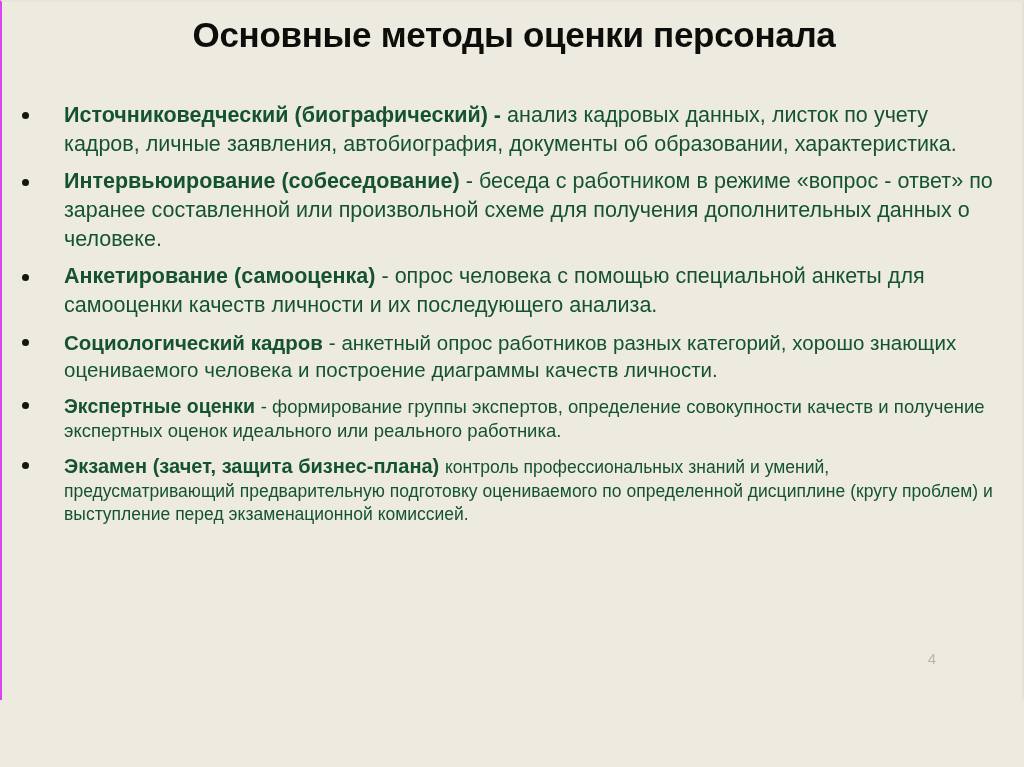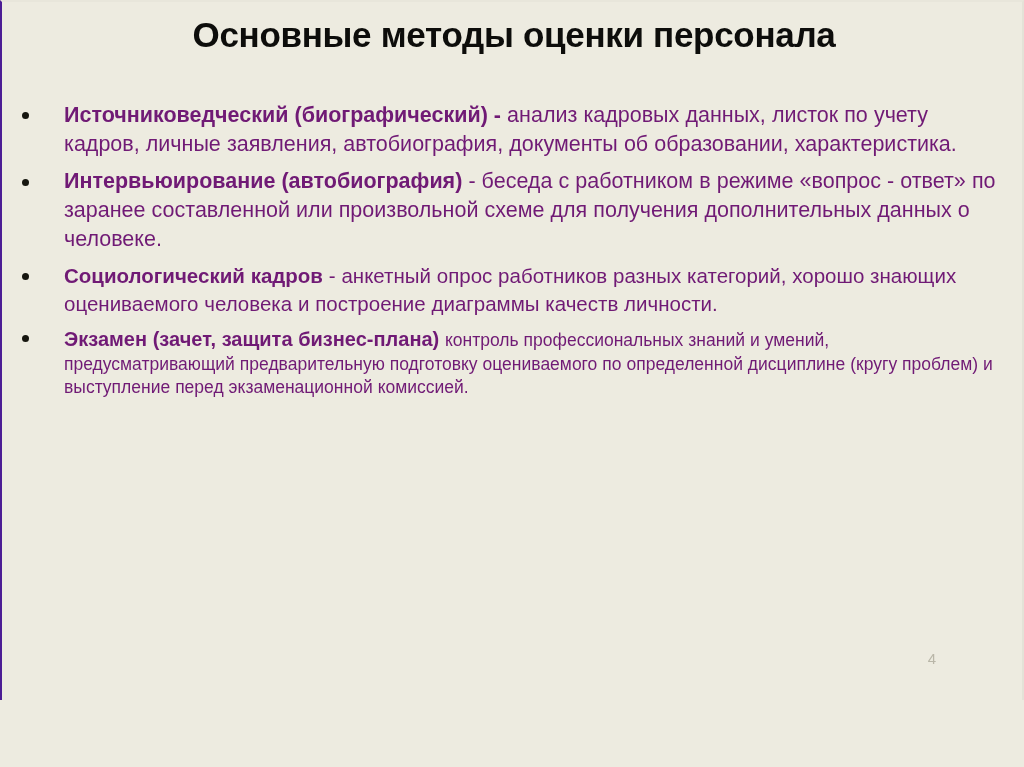--- a/index.html
+++ b/index.html
@@ -14,21 +14,21 @@
     font-family: "Liberation Sans", "DejaVu Sans", sans-serif;
     color: #1a1a17;
     overflow: hidden;
   }
   .slide {
     position: relative;
     width: 1024px;
     height: 700px;
     background: #edebe0;
     box-sizing: border-box;
-    border-left: 2px solid #4c1d95;
+    border-left: 2px solid #d946ef;
     border-right: 2px solid #e4e2d7;
     border-top: 2px solid #e8e6db;
     overflow: hidden;
   }
   .slide-title {
     position: absolute;
     top: 13px;
     left: 0;
     width: 1024px;
     text-align: center;
@@ -45,21 +45,21 @@
     width: 1024px;
     box-sizing: border-box;
     padding: 0 22px 0 0;
     list-style: none;
     margin: 0;
   }
   .bullet-row {
     position: relative;
     padding-left: 62px;
     margin-bottom: 9px;
-    color: #701a75;
+    color: #14532d;
   }
   .bullet-row .dot {
     position: absolute;
     left: 20px;
     top: 0.52em;
     width: 7px;
     height: 7px;
     border-radius: 50%;
     background: #16160f;
   }
@@ -98,30 +98,38 @@
 
   <ul class="body-list">
 
     <li class="bullet-row sz-lg">
       <span class="dot"></span>
       <span class="bullet-text"><span class="lead">Источниковедческий (биографический) - </span><span class="body">анализ кадровых данных, листок по учету кадров, личные заявления, автобиография, документы об образовании, характеристика.</span></span>
     </li>
 
     <li class="bullet-row sz-lg">
       <span class="dot"></span>
-      <span class="bullet-text"><span class="lead">Интервьюирование (автобиография) </span><span class="body">- беседа с работником в режиме «вопрос - ответ» по заранее составленной или произвольной схеме для получения дополнительных данных о человеке.</span></span>
+      <span class="bullet-text"><span class="lead">Интервьюирование (собеседование) </span><span class="body">- беседа с работником в режиме «вопрос - ответ» по заранее составленной или произвольной схеме для получения дополнительных данных о человеке.</span></span>
     </li>
 
+    <li class="bullet-row sz-lg">
+      <span class="dot"></span>
+      <span class="bullet-text"><span class="lead">Анкетирование (самооценка) </span><span class="body">- опрос человека с помощью специальной анкеты для самооценки качеств личности и их последующего анализа.</span></span>
+    </li>
 
 
     <li class="bullet-row sz-md">
       <span class="dot"></span>
       <span class="bullet-text"><span class="lead">Социологический кадров </span><span class="body">- анкетный опрос работников разных категорий, хорошо знающих оцениваемого человека и построение диаграммы качеств личности.</span></span>
     </li>
 
+    <li class="bullet-row sz-sm">
+      <span class="dot"></span>
+      <span class="bullet-text"><span class="lead">Экспертные оценки </span><span class="body">- формирование группы экспертов, определение совокупности качеств и получение экспертных оценок идеального или реального работника.</span></span>
+    </li>
 
     <li class="bullet-row sz-xs">
       <span class="dot"></span>
       <span class="bullet-text"><span class="lead">Экзамен (зачет, защита бизнес-плана) </span><span class="body">контроль профессиональных знаний и умений, предусматривающий предварительную подготовку оцениваемого по определенной дисциплине (кругу проблем) и выступление перед экзаменационной комиссией.</span></span>
     </li>
 
   </ul>
 
   <div class="page-number">4</div>
 

